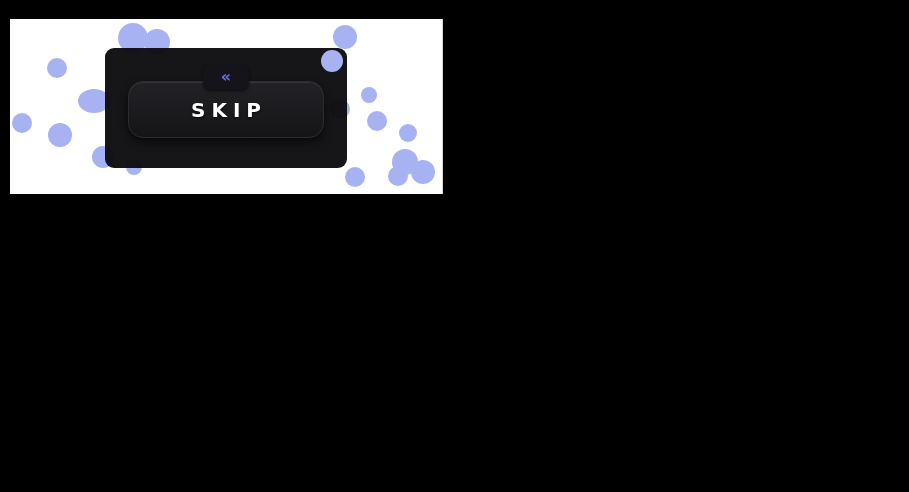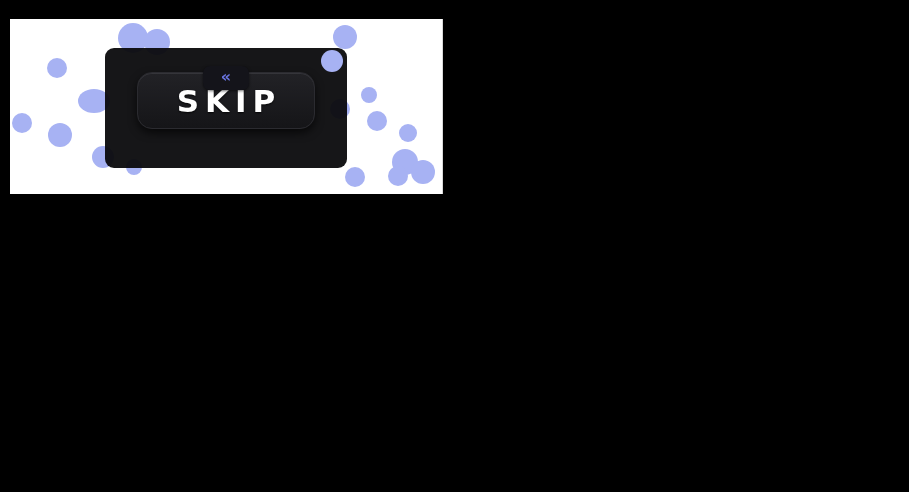--- a/index.html
+++ b/index.html
@@ -67,35 +67,35 @@
   }
   .collapse-icon {
     font-size: 16px;
     font-weight: bold;
     line-height: 1;
     transform: translateY(-1px);
   }
   .skip-button {
     position: absolute;
     left: 50%;
-    top: 24px;
+    top: 33px;
     transform: translateX(-50%);
-    width: 178px;
+    width: 196px;
     height: 57px;
     background: linear-gradient(#222226, #151518);
     border: 1px solid #2b2b30;
     border-radius: 15px;
     box-shadow: 0 4px 8px rgba(0,0,0,0.65), inset 0 1px 0 #35353a;
     display: flex;
     align-items: center;
     justify-content: center;
     cursor: pointer;
     z-index: 1;
     font-family: "DejaVu Sans", sans-serif;
-    font-size: 31px;
+    font-size: 20px;
     font-weight: 800;
     letter-spacing: 6px;
     text-indent: 6px;
     color: #ffffff;
     text-shadow: 0 1px 2px rgba(0,0,0,0.8);
     padding: 0;
   }
 </style>
 </head>
 <body>

